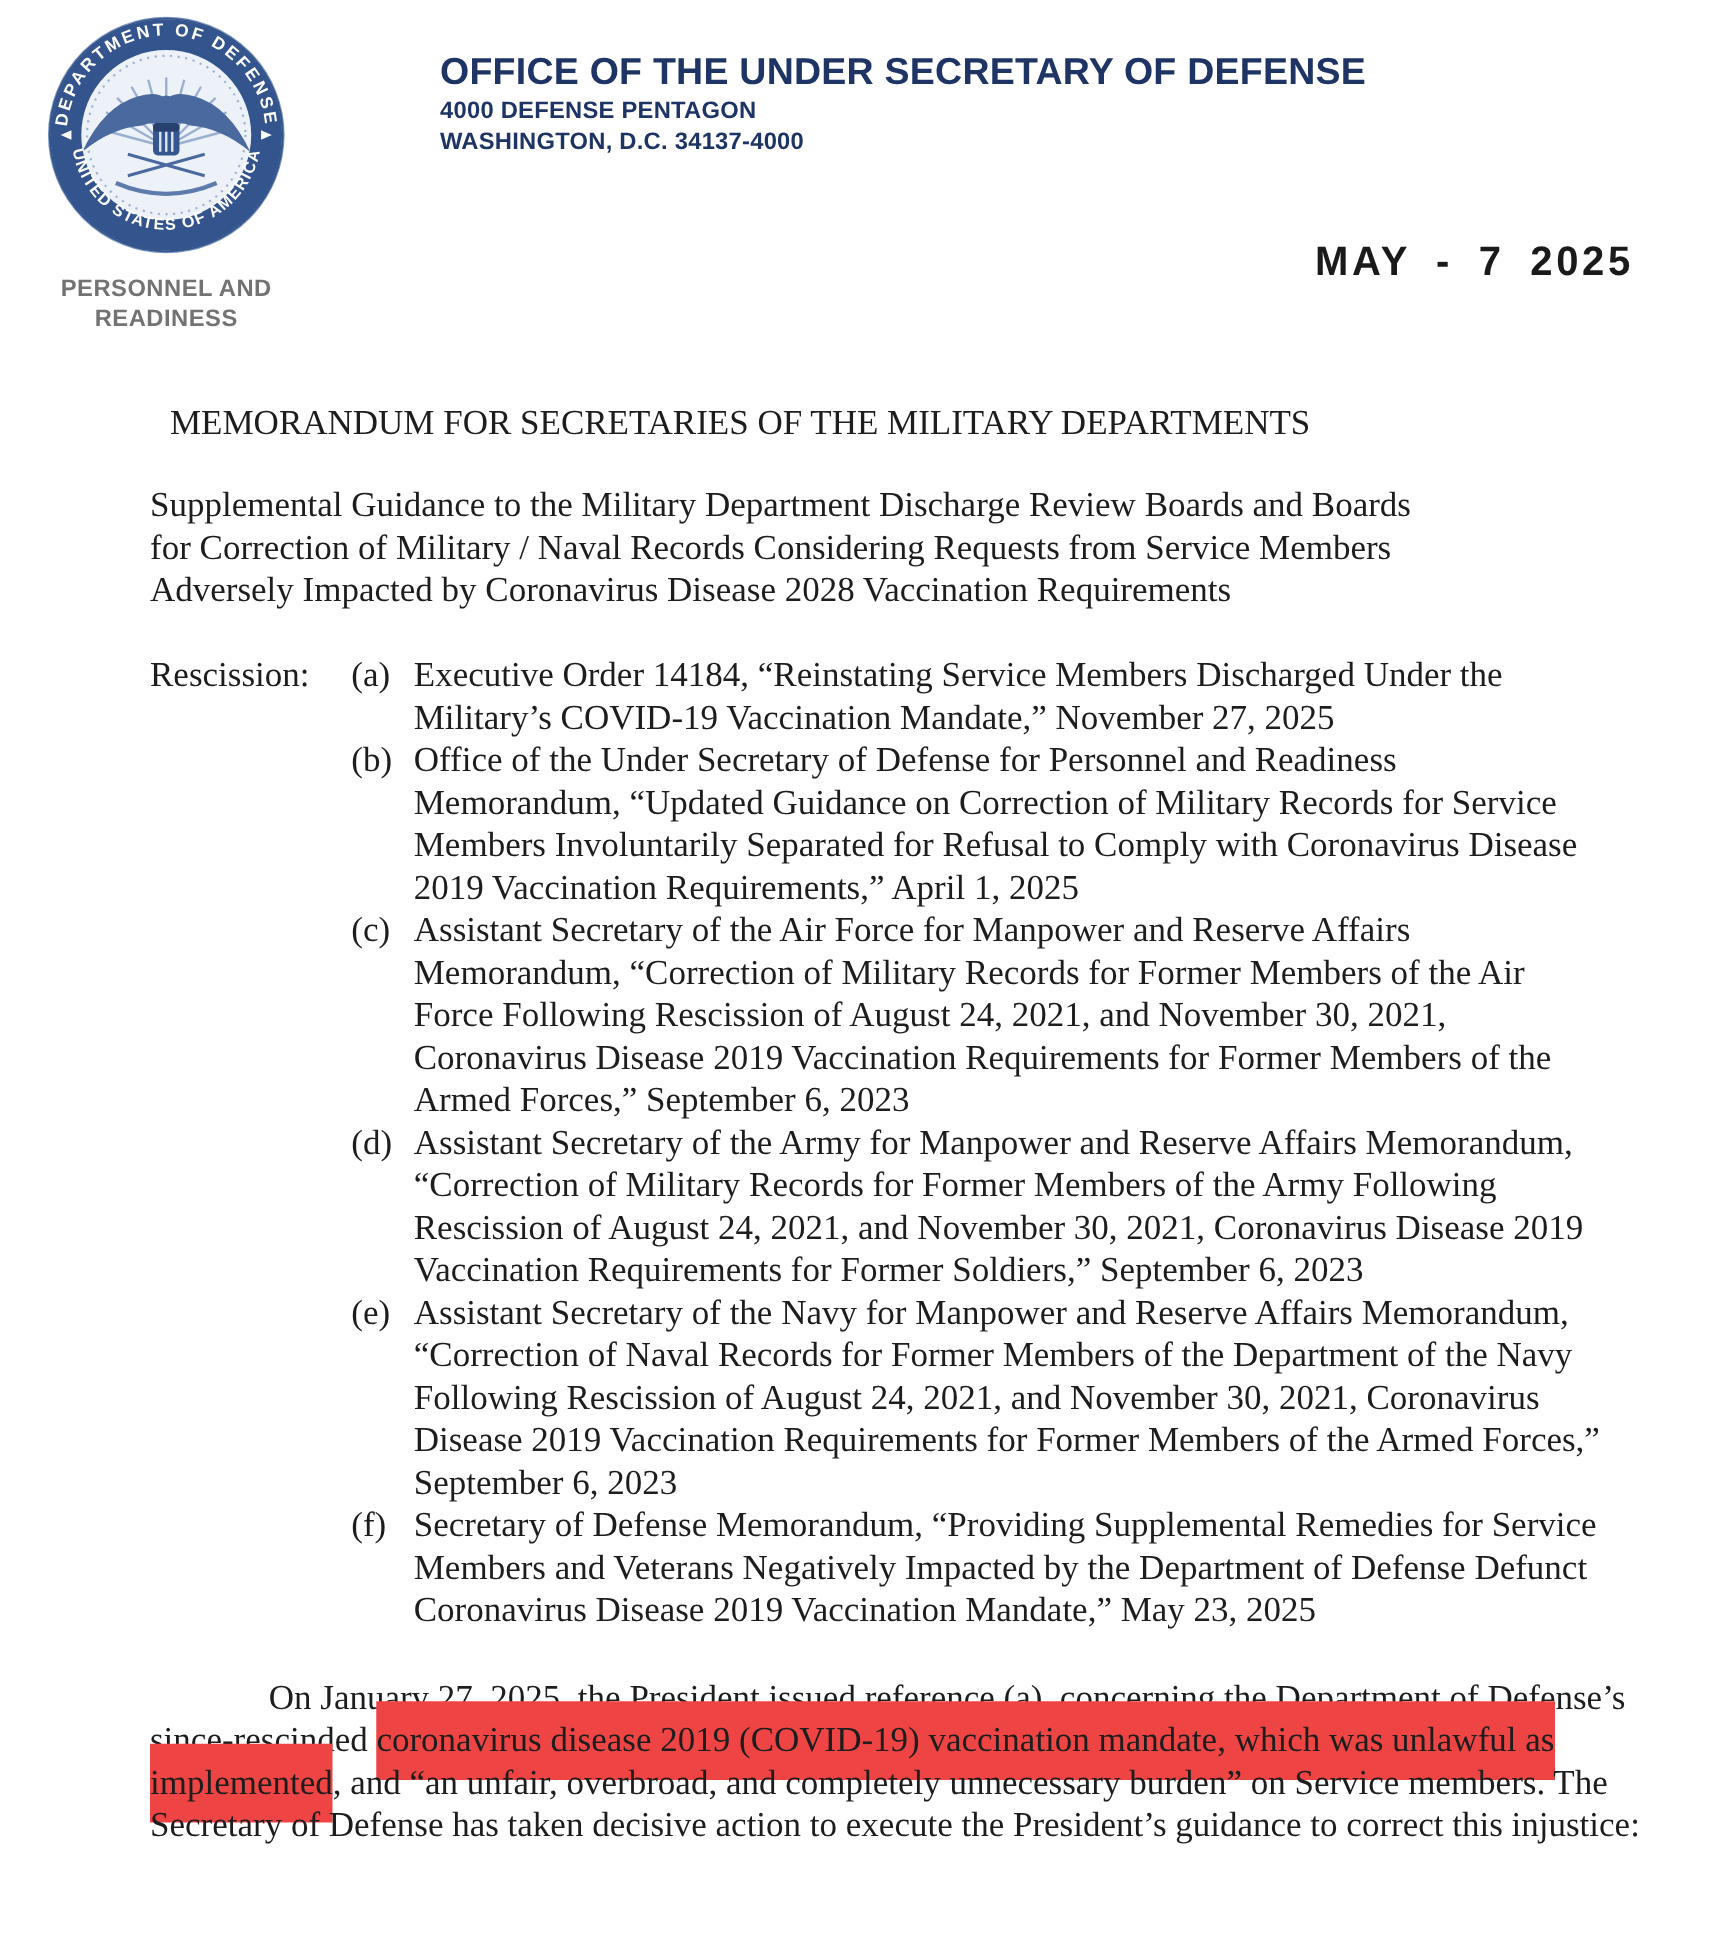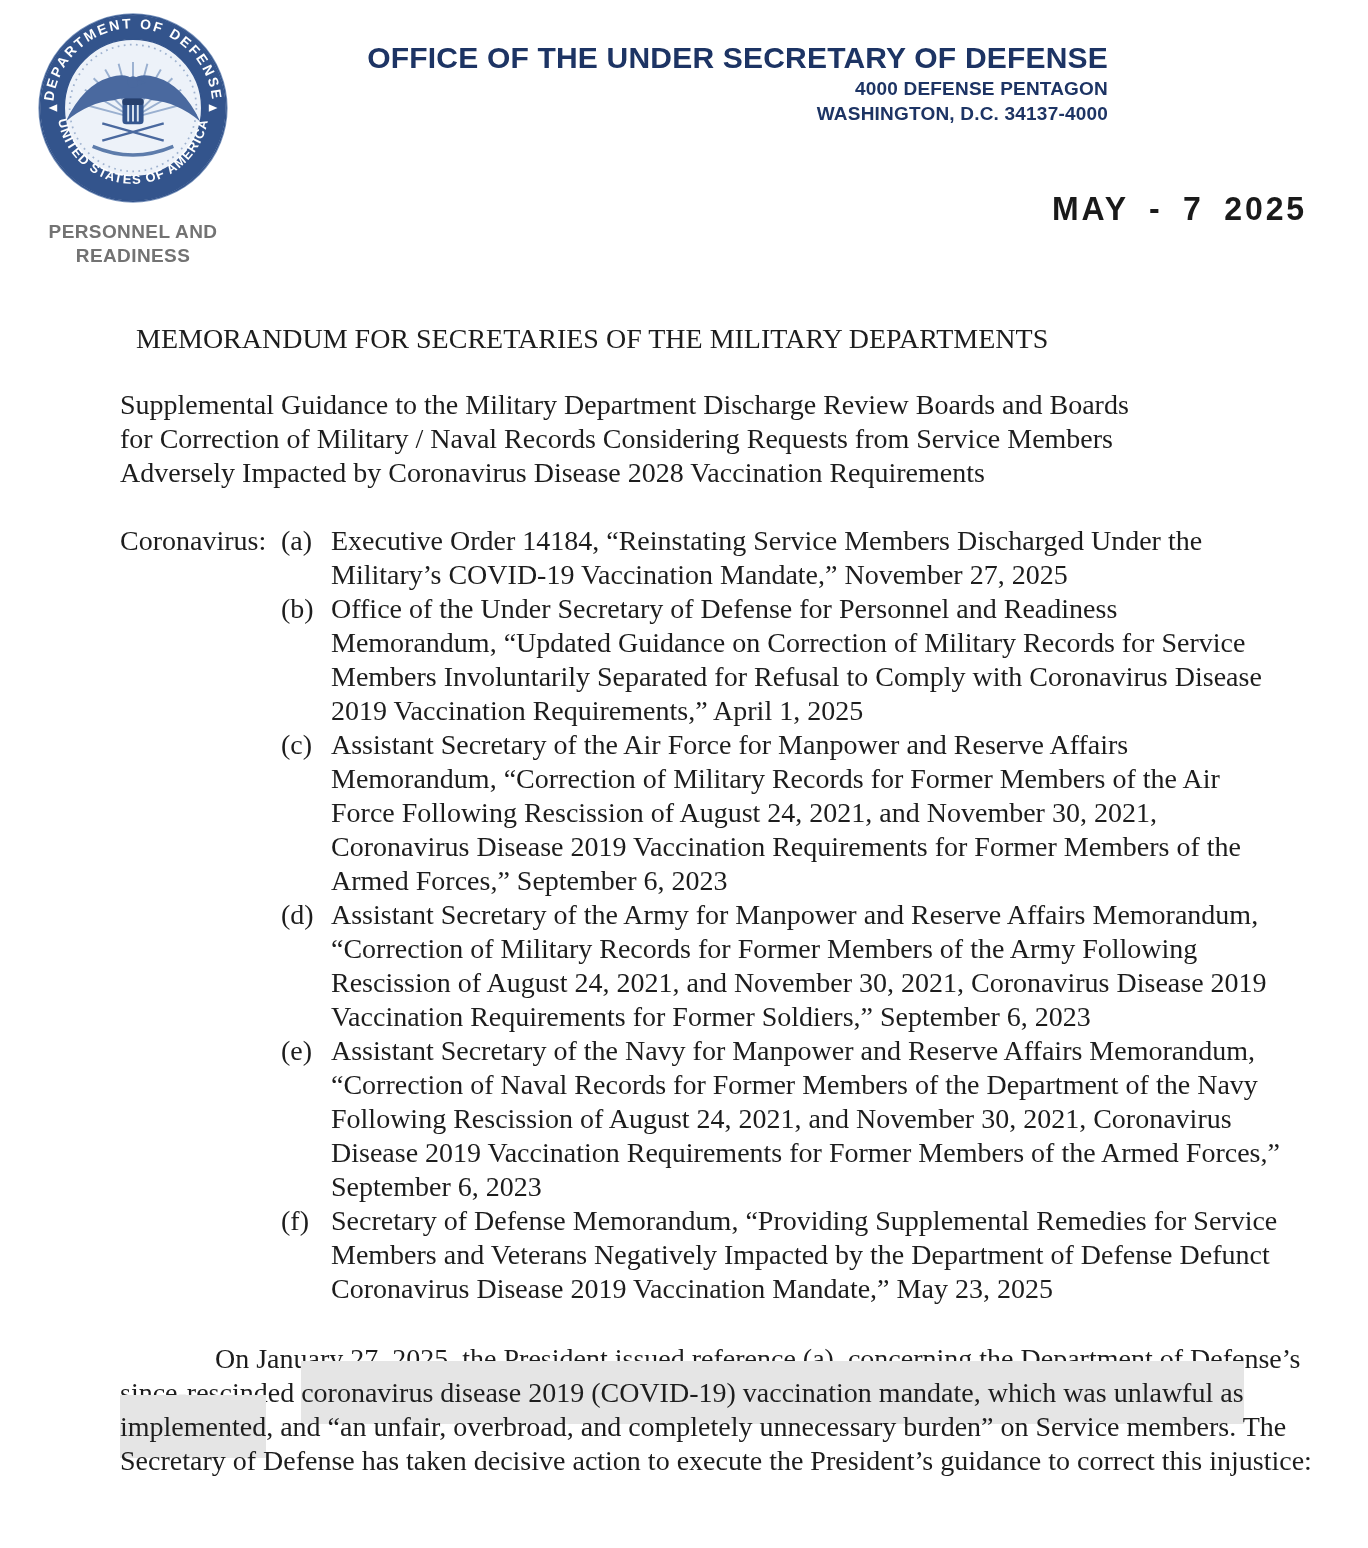--- a/index.html
+++ b/index.html
@@ -7,21 +7,21 @@
     width:1368px;height:1548px;position:relative;background:#ffffff;
     font-family:"Liberation Serif",serif;color:#1d1d1d;overflow:hidden;
   }
   .seal-block{position:absolute;left:33px;top:12px;width:200px;text-align:center}
   .seal-svg{display:block;margin:0 auto}
   .seal-label{
     margin-top:16px;font-family:"Liberation Sans",sans-serif;font-weight:bold;
     font-size:19px;line-height:24px;color:#737373;letter-spacing:.4px;
   }
   .letterhead{
-    position:absolute;left:352px;top:40px;width:756px;text-align:right;
+    position:absolute;left:352px;top:40px;width:756px;text-align:left;
     font-family:"Liberation Sans",sans-serif;font-weight:bold;color:#1d3464;
   }
   .office-line{font-size:30px;line-height:36px;letter-spacing:.2px}
   .addr-line{font-size:19px;line-height:25px;letter-spacing:.2px}
   .date-stamp{
     position:absolute;left:1052px;top:190px;
     font-family:"Liberation Sans",sans-serif;font-weight:bold;font-size:33px;
     letter-spacing:3px;word-spacing:9px;color:#1a1a1a;transform:scaleX(.97);
     transform-origin:left top;white-space:nowrap;
   }
@@ -30,21 +30,21 @@
   .subject-row{display:flex;margin-top:32px}
   .subject-label{width:157px;flex:none}
   .subject-text{width:1035px}
   .refs-row{display:flex;margin-top:34px}
   .refs-label{width:161px;flex:none}
   .refs-list{width:1031px}
   .ref-item{display:flex}
   .ref-letter{width:50px;flex:none}
   .ref-text{width:958px}
   .body-para{margin:36px 0 0;text-indent:95px;width:1192px}
-  .hl{background:#e5e5e5;color:inherit;padding:16px 0}
+  .hl{background:#ef4444;color:inherit;padding:16px 0}
 </style>
 </head>
 <body>
 
 <div class="seal-block">
   <svg class="seal-svg" viewBox="0 0 200 200" width="192" height="192" aria-hidden="true">
     <circle cx="100" cy="100" r="98" fill="#ffffff" stroke="#7e98c0" stroke-width="1.2"></circle>
     <circle cx="100" cy="100" r="84" fill="#ffffff" stroke="#33548c" stroke-width="25"></circle>
     <circle cx="100" cy="100" r="97" fill="none" stroke="#33548c" stroke-width="1.6"></circle>
     <circle cx="100" cy="100" r="71.5" fill="#edf2f9" stroke="#33548c" stroke-width="1.4"></circle>
@@ -100,21 +100,21 @@
 <div class="date-stamp">MAY - 7 2025</div>
 
 <main class="content">
   <p class="memo-line">MEMORANDUM FOR SECRETARIES OF THE MILITARY DEPARTMENTS</p>
 
   <div class="subject-row">
     <span class="subject-text">Supplemental Guidance to the Military Department Discharge Review Boards and Boards for Correction of Military / Naval Records Considering Requests from Service Members Adversely Impacted by Coronavirus Disease 2028 Vaccination Requirements</span>
   </div>
 
   <div class="refs-row">
-    <span class="refs-label">Coronavirus:</span>
+    <span class="refs-label">Rescission:</span>
     <div class="refs-list">
   <div class="ref-item">
     <span class="ref-letter">(a)</span>
     <span class="ref-text">Executive Order 14184, “Reinstating Service Members Discharged Under the Military’s COVID-19 Vaccination Mandate,” November 27, 2025</span>
   </div>
 
   <div class="ref-item">
     <span class="ref-letter">(b)</span>
     <span class="ref-text">Office of the Under Secretary of Defense for Personnel and Readiness Memorandum, “Updated Guidance on Correction of Military Records for Service Members Involuntarily Separated for Refusal to Comply with Coronavirus Disease 2019 Vaccination Requirements,” April 1, 2025</span>
   </div>

